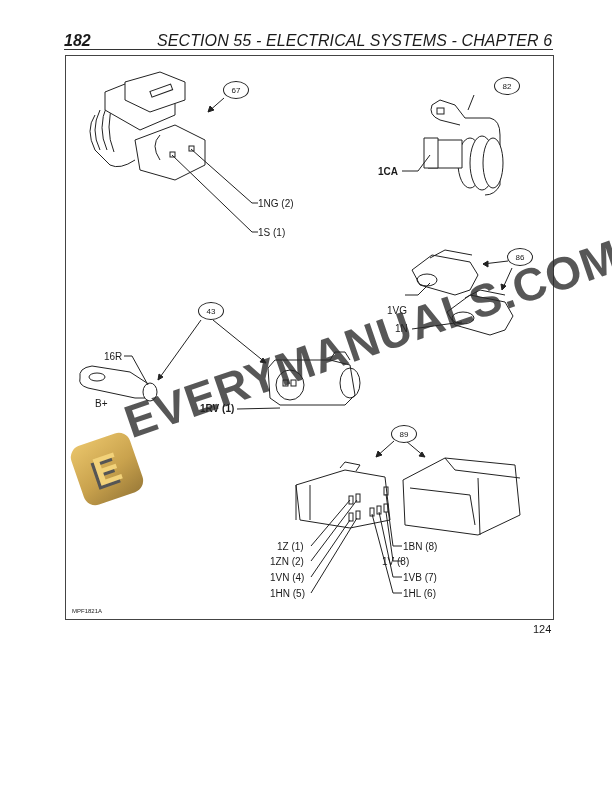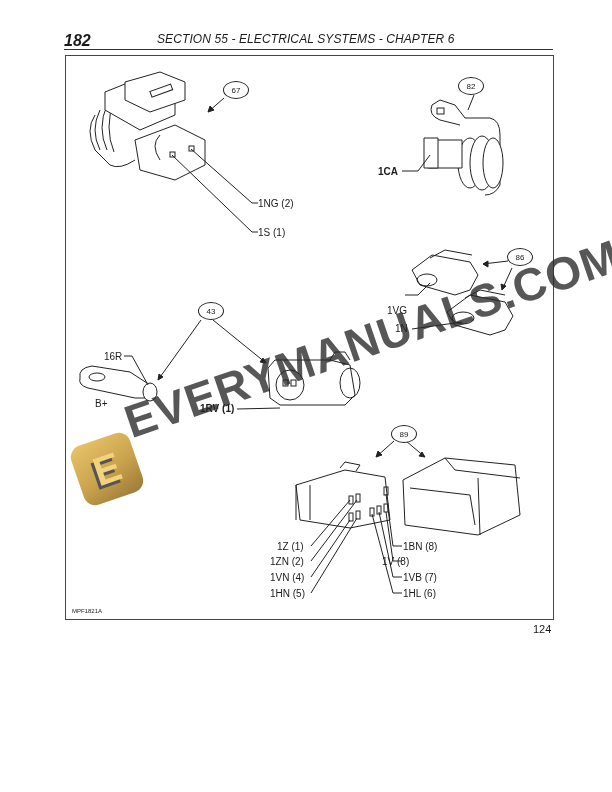--- a/index.html
+++ b/index.html
@@ -1,19 +1,19 @@
 <!DOCTYPE html>
 <html><head>
 <meta charset="utf-8">
 <style>
   html, body { margin: 0; padding: 0; background: #ffffff; }
   body { width: 612px; height: 792px; position: relative; overflow: hidden;
          font-family: "Liberation Sans", sans-serif; color: #1a1a1a; }
   .hdr-page { position: absolute; left: 64px; top: 32px; font-size: 16px; font-weight: bold; font-style: italic; }
-  .hdr-title { position: absolute; left: 157px; top: 32px; font-size: 12px; font-style: italic; letter-spacing: 0.1px; }
+  .hdr-title { position: absolute; left: 157px; top: 32px; font-size: 16px; font-style: italic; letter-spacing: 0.1px; }
   .hdr-rule { position: absolute; left: 64px; top: 49px; width: 489px; height: 1px; background: #333; }
   .frame { position: absolute; left: 65px; top: 55px; width: 489px; height: 565px;
            border: 1px solid #444; box-sizing: border-box; }
   .fig-id { position: absolute; left: 72px; top: 608px; font-size: 6px; }
   .pg-foot { position: absolute; left: 533px; top: 623px; font-size: 11px; }
   .lbl { position: absolute; font-size: 10px; white-space: nowrap; }
   .lbl.b { font-weight: bold; }
   svg.art { position: absolute; left: 0; top: 0; }
   .callout { position: absolute; width: 26px; height: 18px; border: 1px solid #222; border-radius: 50%;
              background: #fff; font-size: 8px; text-align: center; line-height: 18px; box-sizing: border-box; }
@@ -134,21 +134,21 @@
     <line x1="393" y1="577" x2="402" y2="577"></line>
     <line x1="393" y1="593" x2="402" y2="593"></line>
     <line x1="394" y1="441" x2="376" y2="457"></line>
     <path d="M376 457 l2 -6 l4 4 Z" fill="#222"></path>
     <line x1="406" y1="441" x2="425" y2="457"></line>
     <path d="M425 457 l-6 -1 l3 -4 Z" fill="#222"></path>
   </g>
 </svg>
 
 <div class="callout" style="left:223px;top:81px;">67</div>
-<div class="callout" style="left:458px;top:77px;">82</div>
+<div class="callout" style="left:494px;top:77px;">82</div>
 <div class="callout" style="left:507px;top:248px;">86</div>
 <div class="callout" style="left:198px;top:302px;">43</div>
 <div class="callout" style="left:391px;top:425px;">89</div>
 
 <div class="lbl" style="left:258px;top:198px;">1NG (2)</div>
 <div class="lbl" style="left:258px;top:227px;">1S (1)</div>
 
 <div class="lbl b" style="left:378px;top:166px;">1CA</div>
 
 <div class="lbl" style="left:387px;top:305px;">1VG</div>

